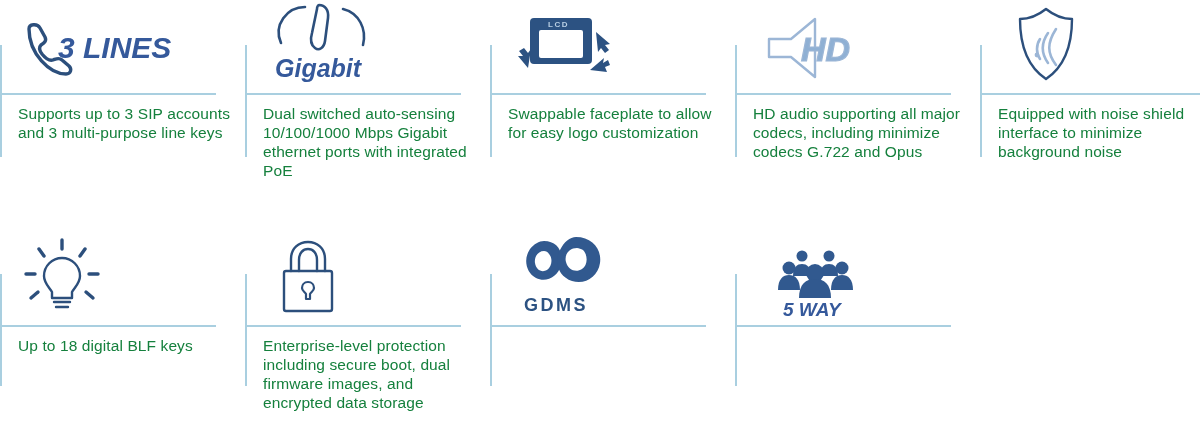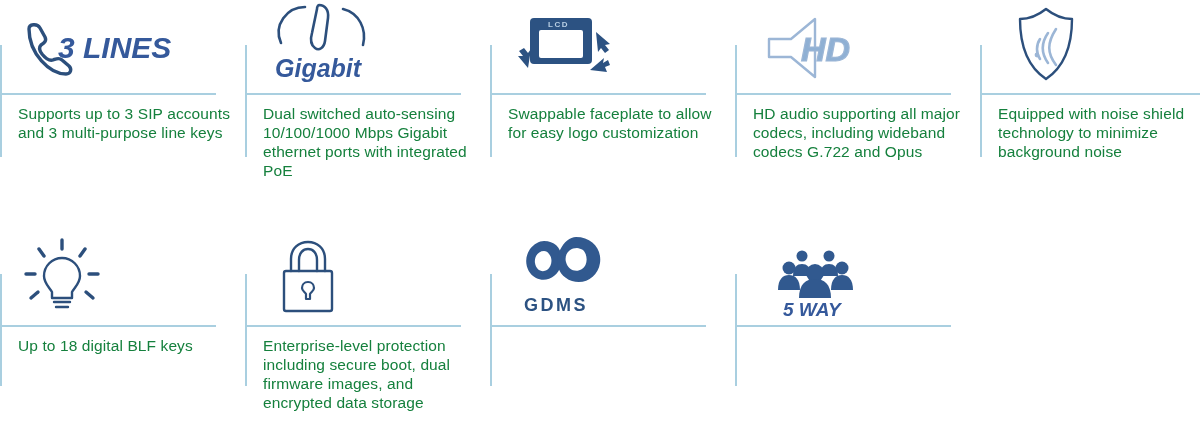--- a/index.html
+++ b/index.html
@@ -128,38 +128,38 @@
 
   <div class="card row1" style="left:735px;">
     <div class="vrule"></div>
     <div class="hrule" style="width:216px;"></div>
     <div class="icon-wrap" style="left:22px; top:8px;">
       <svg width="110" height="70" viewBox="0 0 110 70">
         <path class="stroke-lt" d="M12 24 L34 24 L58 4 L58 62 L34 42 L12 42 Z"></path>
         <text class="badge-text badge-text-lt" x="44" y="46" font-size="34" stroke="#9cb6d6" stroke-width="1.2">HD</text>
       </svg>
     </div>
-    <div class="desc">HD audio supporting all major codecs, including wideband codecs G.722 and Opus</div>
+    <div class="desc">HD audio supporting all major codecs, including minimize codecs G.722 and Opus</div>
   </div>
 
   <div class="card row1" style="left:980px; width:220px;">
     <div class="vrule"></div>
     <div class="hrule" style="width:220px;"></div>
     <div class="icon-wrap" style="left:30px; top:2px;">
       <svg width="76" height="82" viewBox="0 0 76 82">
         <path class="stroke-navy" style="stroke-width:2.4" d="M36 6 C 26 14, 16 16, 10 16 C 10 44, 18 64, 36 76 C 54 64, 62 44, 62 16 C 56 16, 46 14, 36 6 Z"></path>
         <g class="stroke-lt" style="stroke-width:2.6">
           <path d="M30 56 C 26 50, 26 42, 30 36"></path>
           <path d="M38 60 C 31 50, 31 40, 38 30"></path>
           <path d="M46 62 C 37 50, 37 40, 46 26"></path>
         </g>
         <circle cx="27" cy="52" r="2.4" fill="#9cb6d6"></circle>
       </svg>
     </div>
-    <div class="desc" style="width:200px;">Equipped with noise shield technology to minimize background noise</div>
+    <div class="desc" style="width:200px;">Equipped with noise shield interface to minimize background noise</div>
   </div>
 
   <div class="card row2" style="left:0px;">
     <div class="vrule"></div>
     <div class="hrule" style="width:216px;"></div>
     <div class="icon-wrap" style="left:20px; top:2px;">
       <svg width="84" height="80" viewBox="0 0 84 80">
         <path class="stroke-navy" style="stroke-width:2.4" d="M42 22 C 52 22, 60 30, 60 40 C 60 47, 55 51, 52 56 L 52 62 L 32 62 L 32 56 C 29 51, 24 47, 24 40 C 24 30, 32 22, 42 22 Z"></path>
         <path class="stroke-navy" style="stroke-width:2.4" d="M34 66 L50 66 M36 71 L48 71"></path>
         <g class="stroke-navy" style="stroke-width:3.4">

